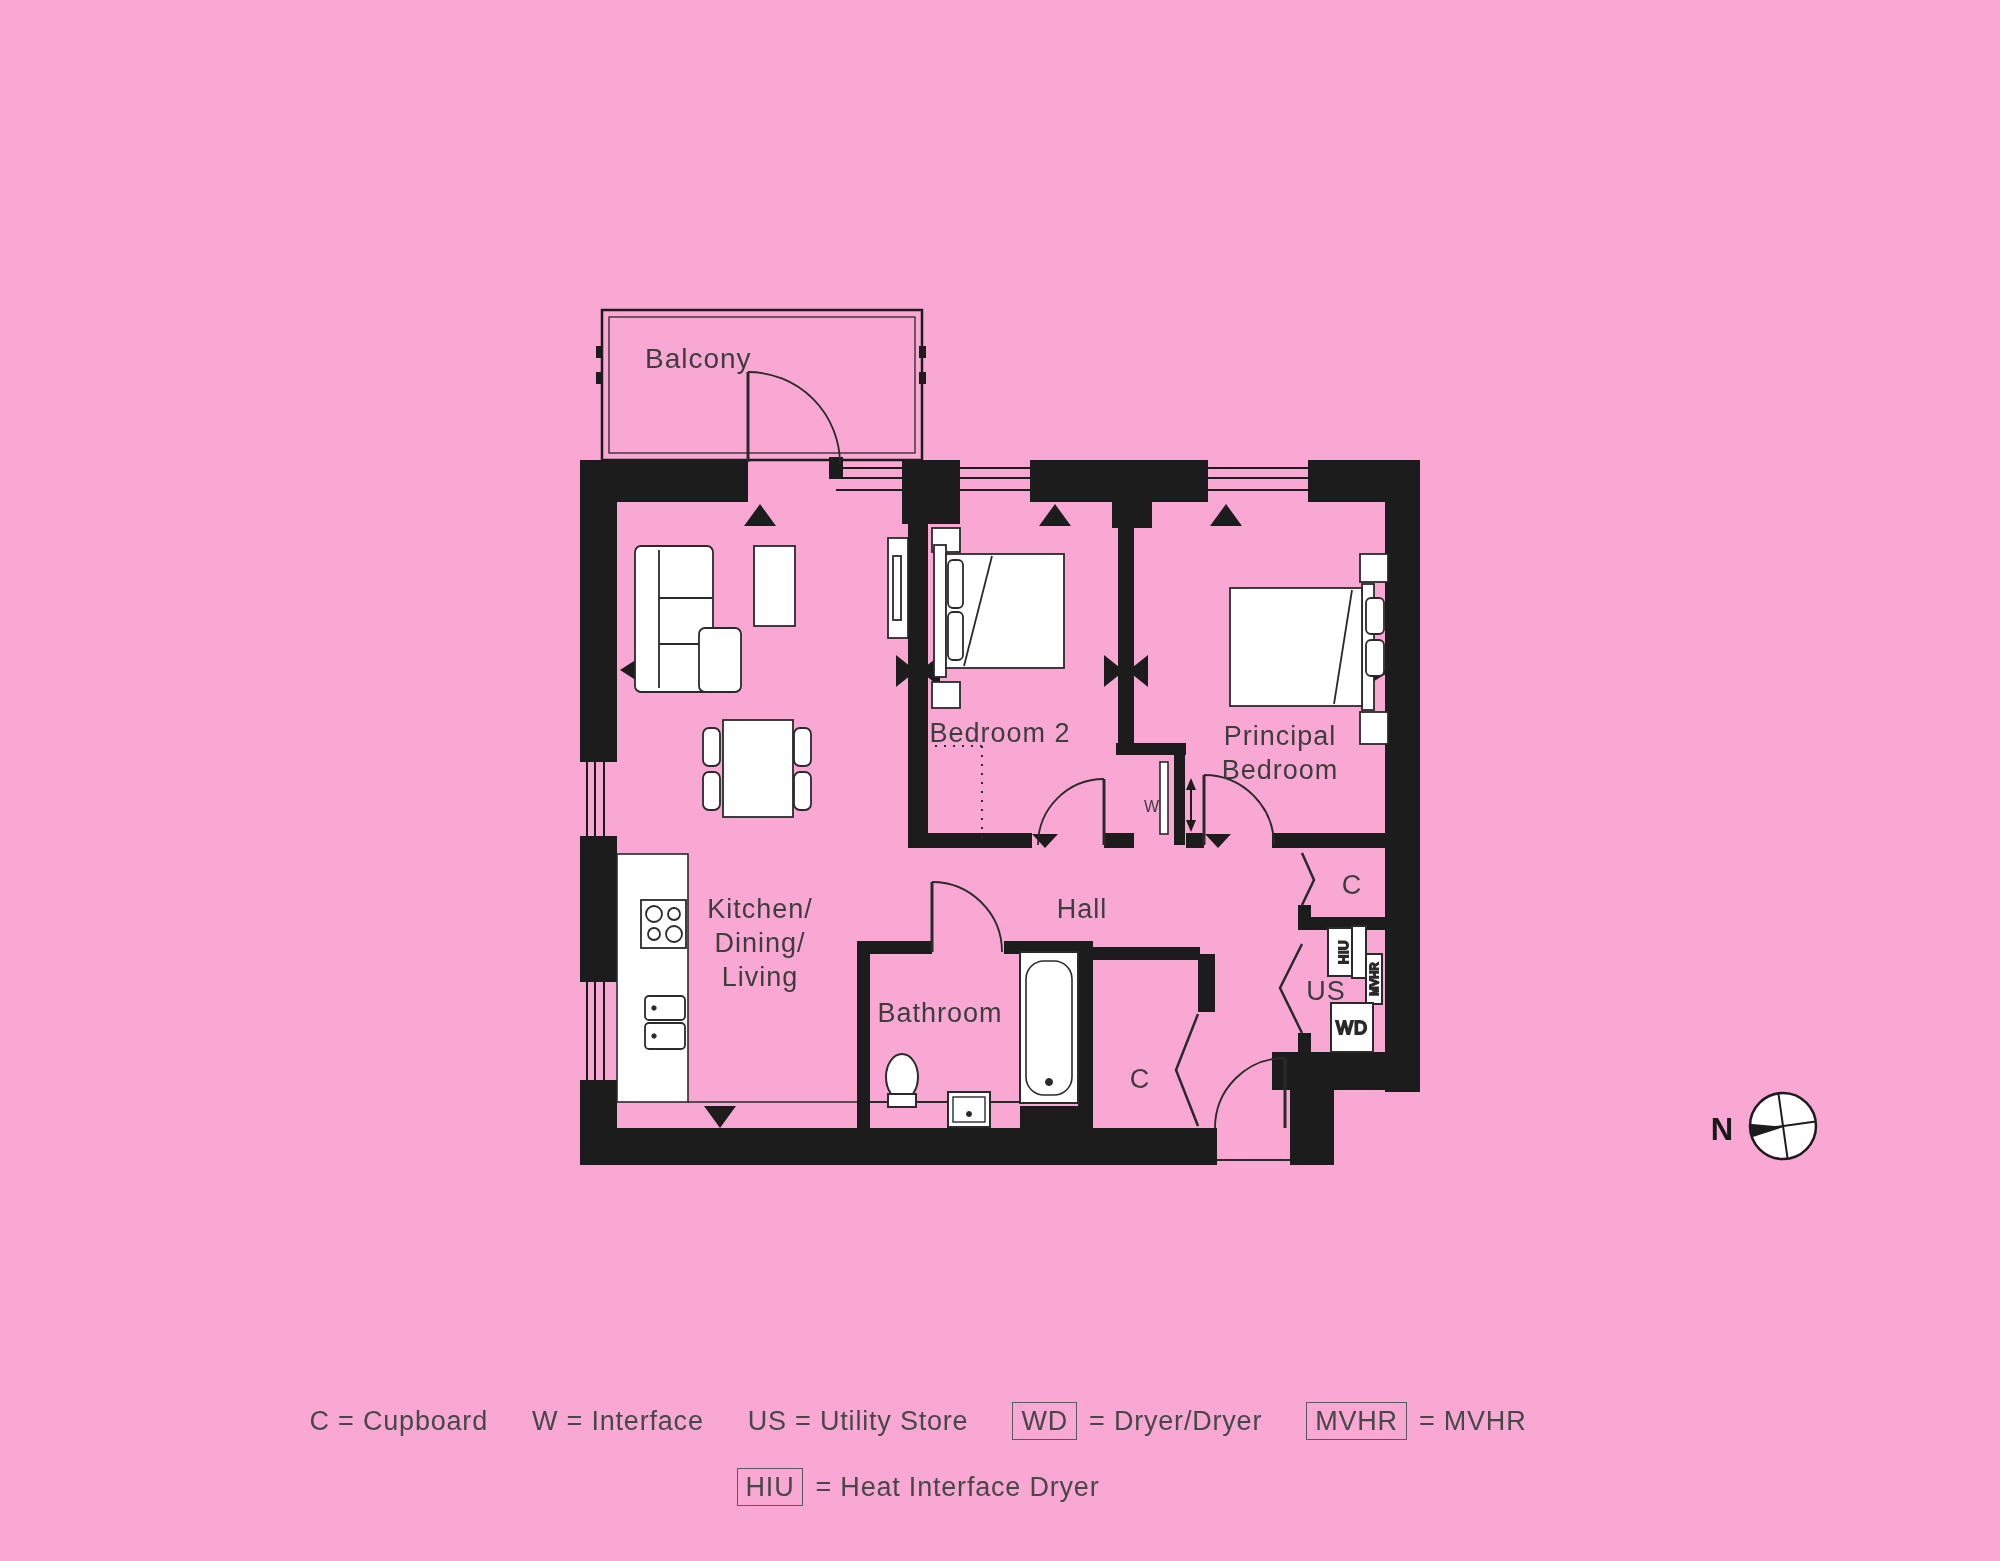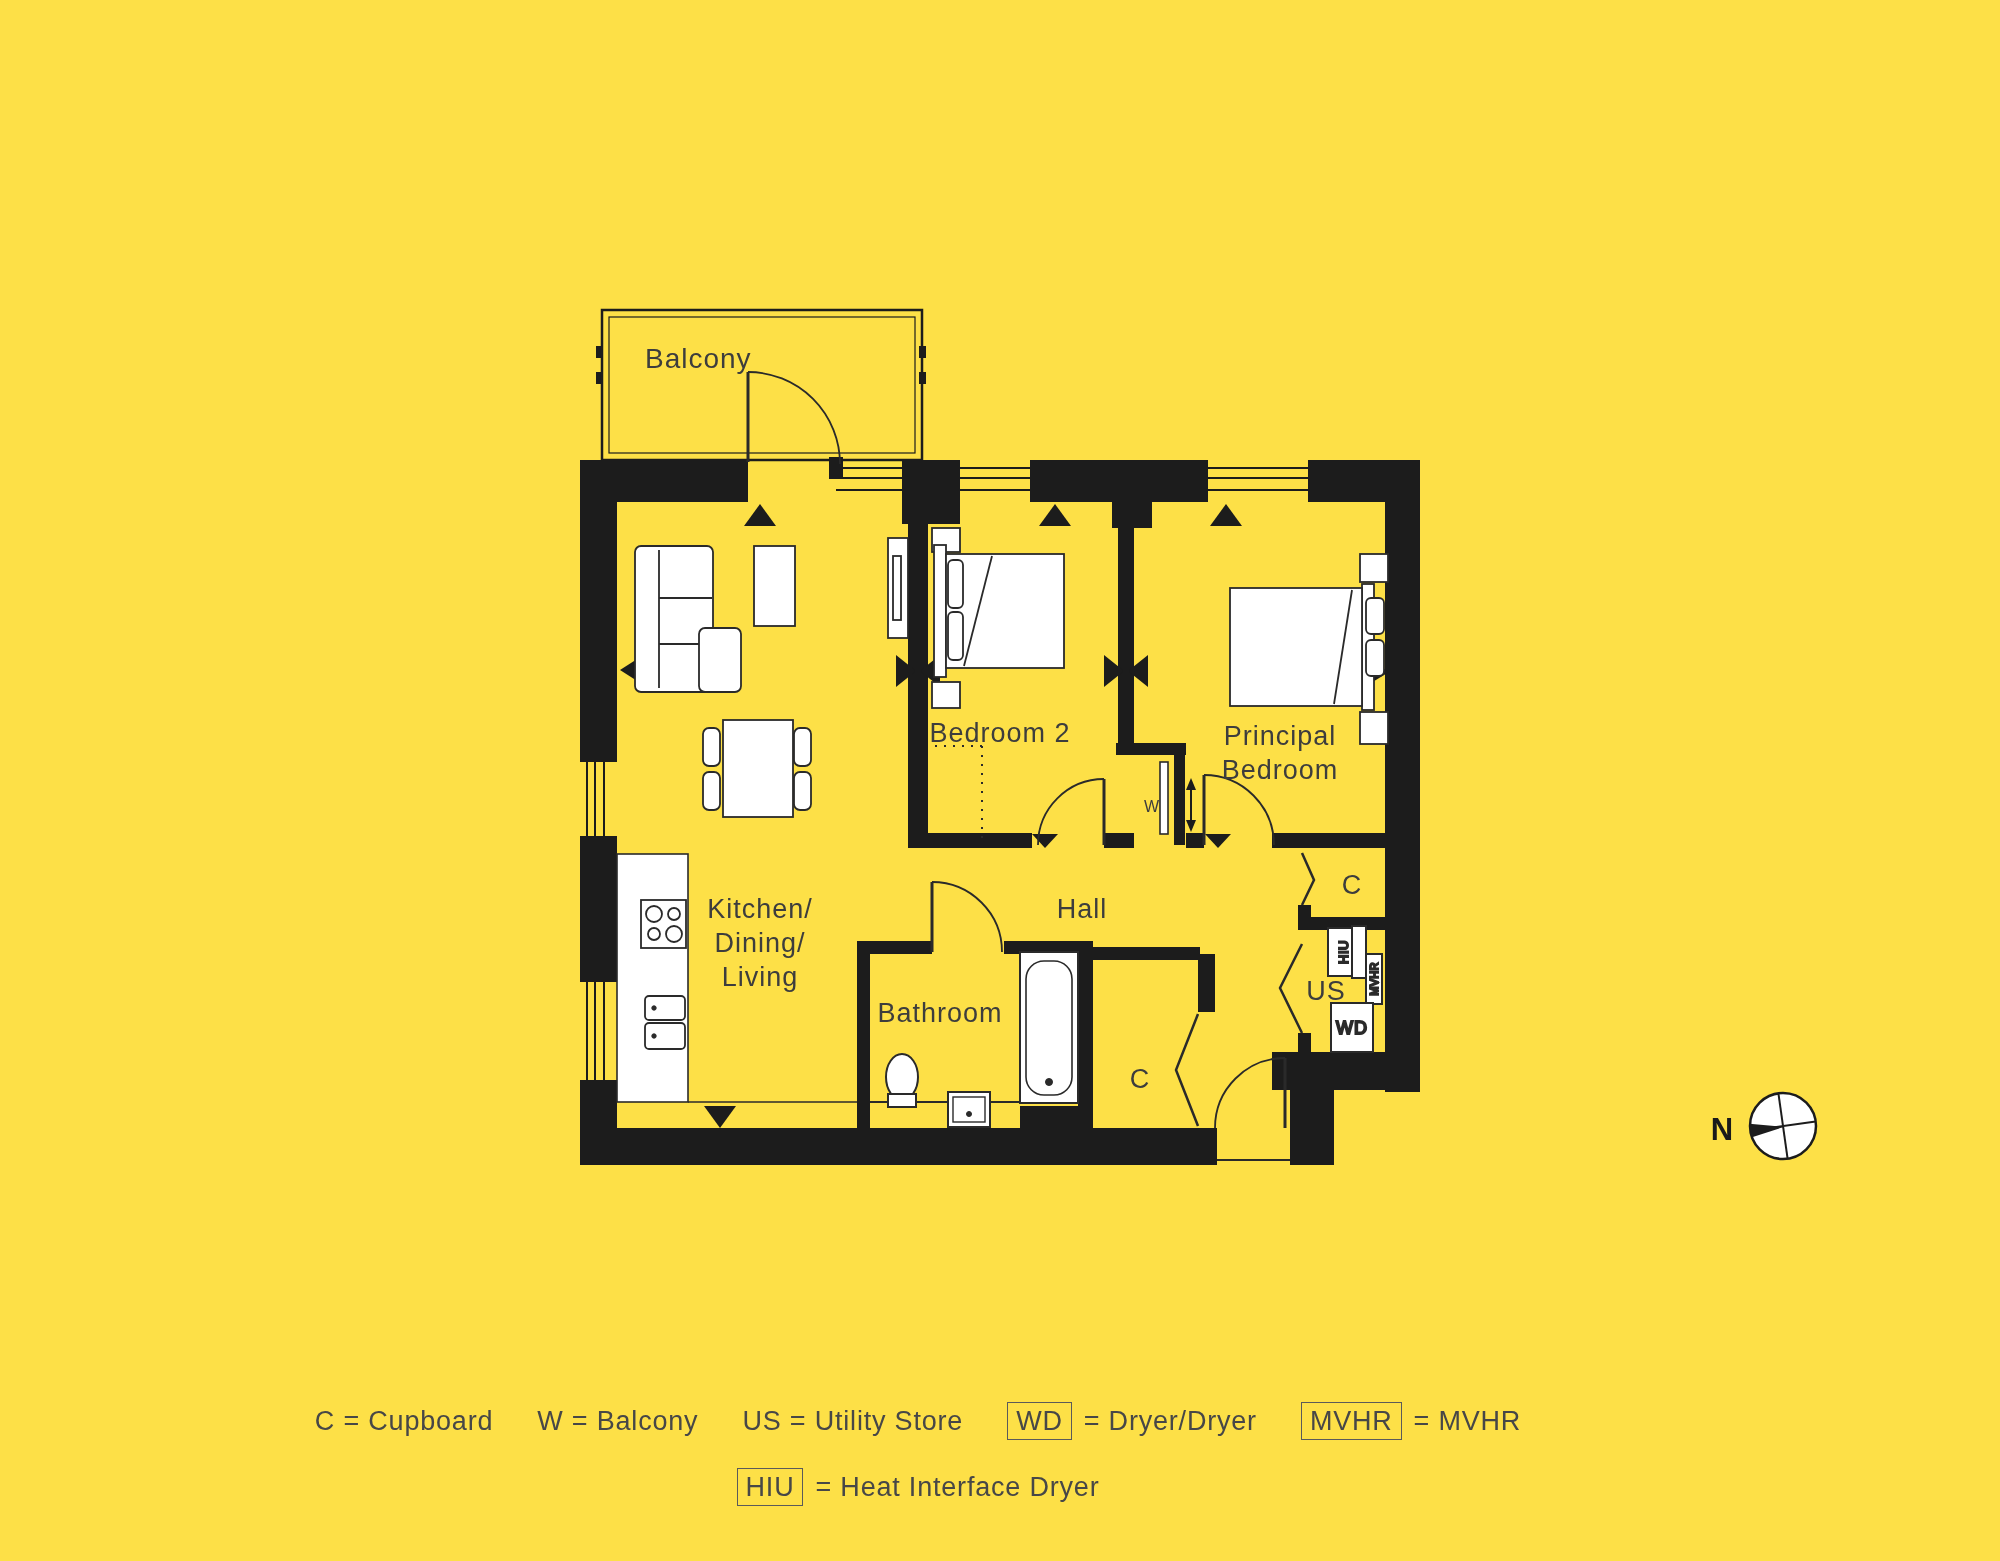--- a/index.html
+++ b/index.html
@@ -1,16 +1,16 @@
 <!DOCTYPE html>
 <html><head>
 <meta charset="utf-8">
 <style>
   html,body{margin:0;padding:0;background:#ffffff;}
-  .stage{position:relative;width:2000px;height:1561px;background:#fde047;overflow:hidden;
+  .stage{position:relative;width:2000px;height:1561px;background:#f9a8d4;overflow:hidden;
          font-family:"Liberation Sans", sans-serif;}
   svg{position:absolute;left:0;top:0;}
   svg text{font-family:"Liberation Sans", sans-serif;fill:#3d3d3d;letter-spacing:1px;}
   .room-label{font-size:27px;}
   .small-label{font-size:16px;}
   .balcony-label{font-size:28px;}
   .tag-label{font-size:18px;}
   .north-label{font-size:31px;font-weight:bold;fill:#1a1a1a;letter-spacing:0;}
   .legend-row{position:absolute;left:0;width:1836px;display:flex;justify-content:center;
               align-items:center;gap:44px;font-size:27px;color:#474747;letter-spacing:0.8px;}
@@ -238,21 +238,21 @@
     <text x="1722" y="1140" text-anchor="middle" class="north-label">N</text>
   </g>
 
 </svg>
 
 <div class="legend-row legend-row1">
   <span class="legend-item">
     <span>C = Cupboard</span>
   </span>
   <span class="legend-item">
-    <span>W = Balcony</span>
+    <span>W = Interface</span>
   </span>
   <span class="legend-item">
     <span>US = Utility Store</span>
   </span>
   <span class="legend-item">
     <span class="legend-box">WD</span>
     <span>= Dryer/Dryer</span>
   </span>
   <span class="legend-item">
     <span class="legend-box">MVHR</span>

